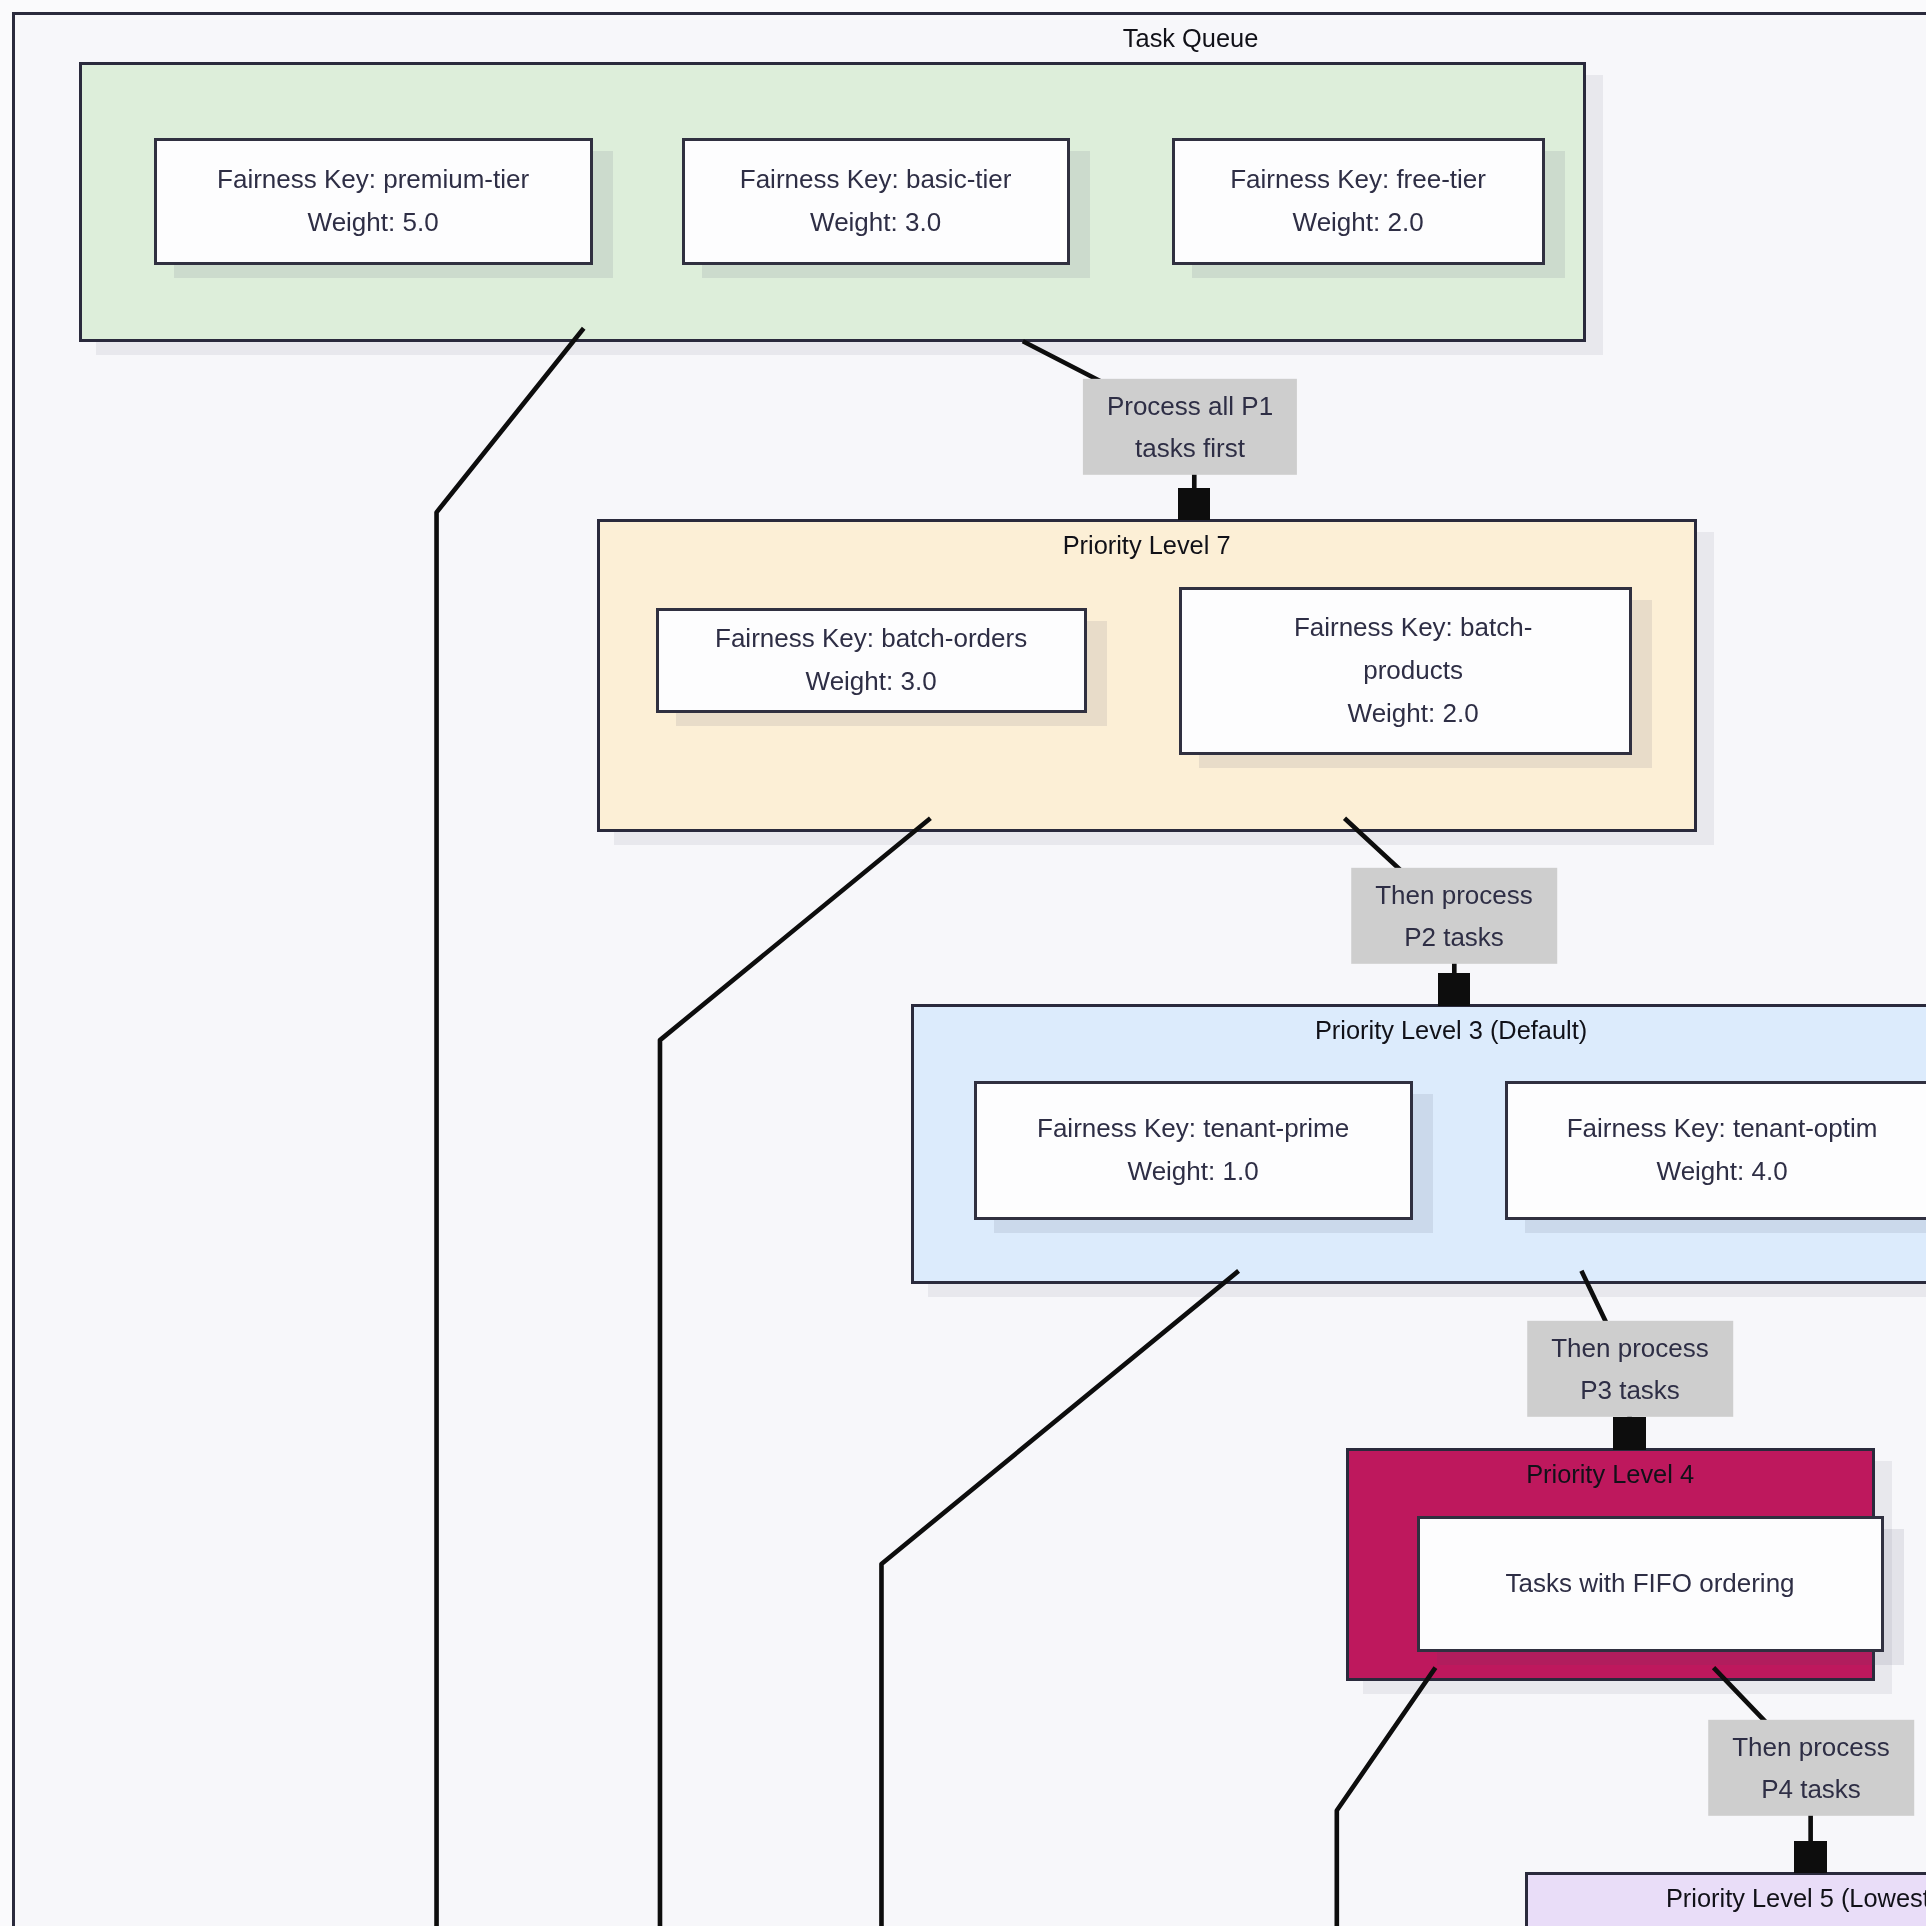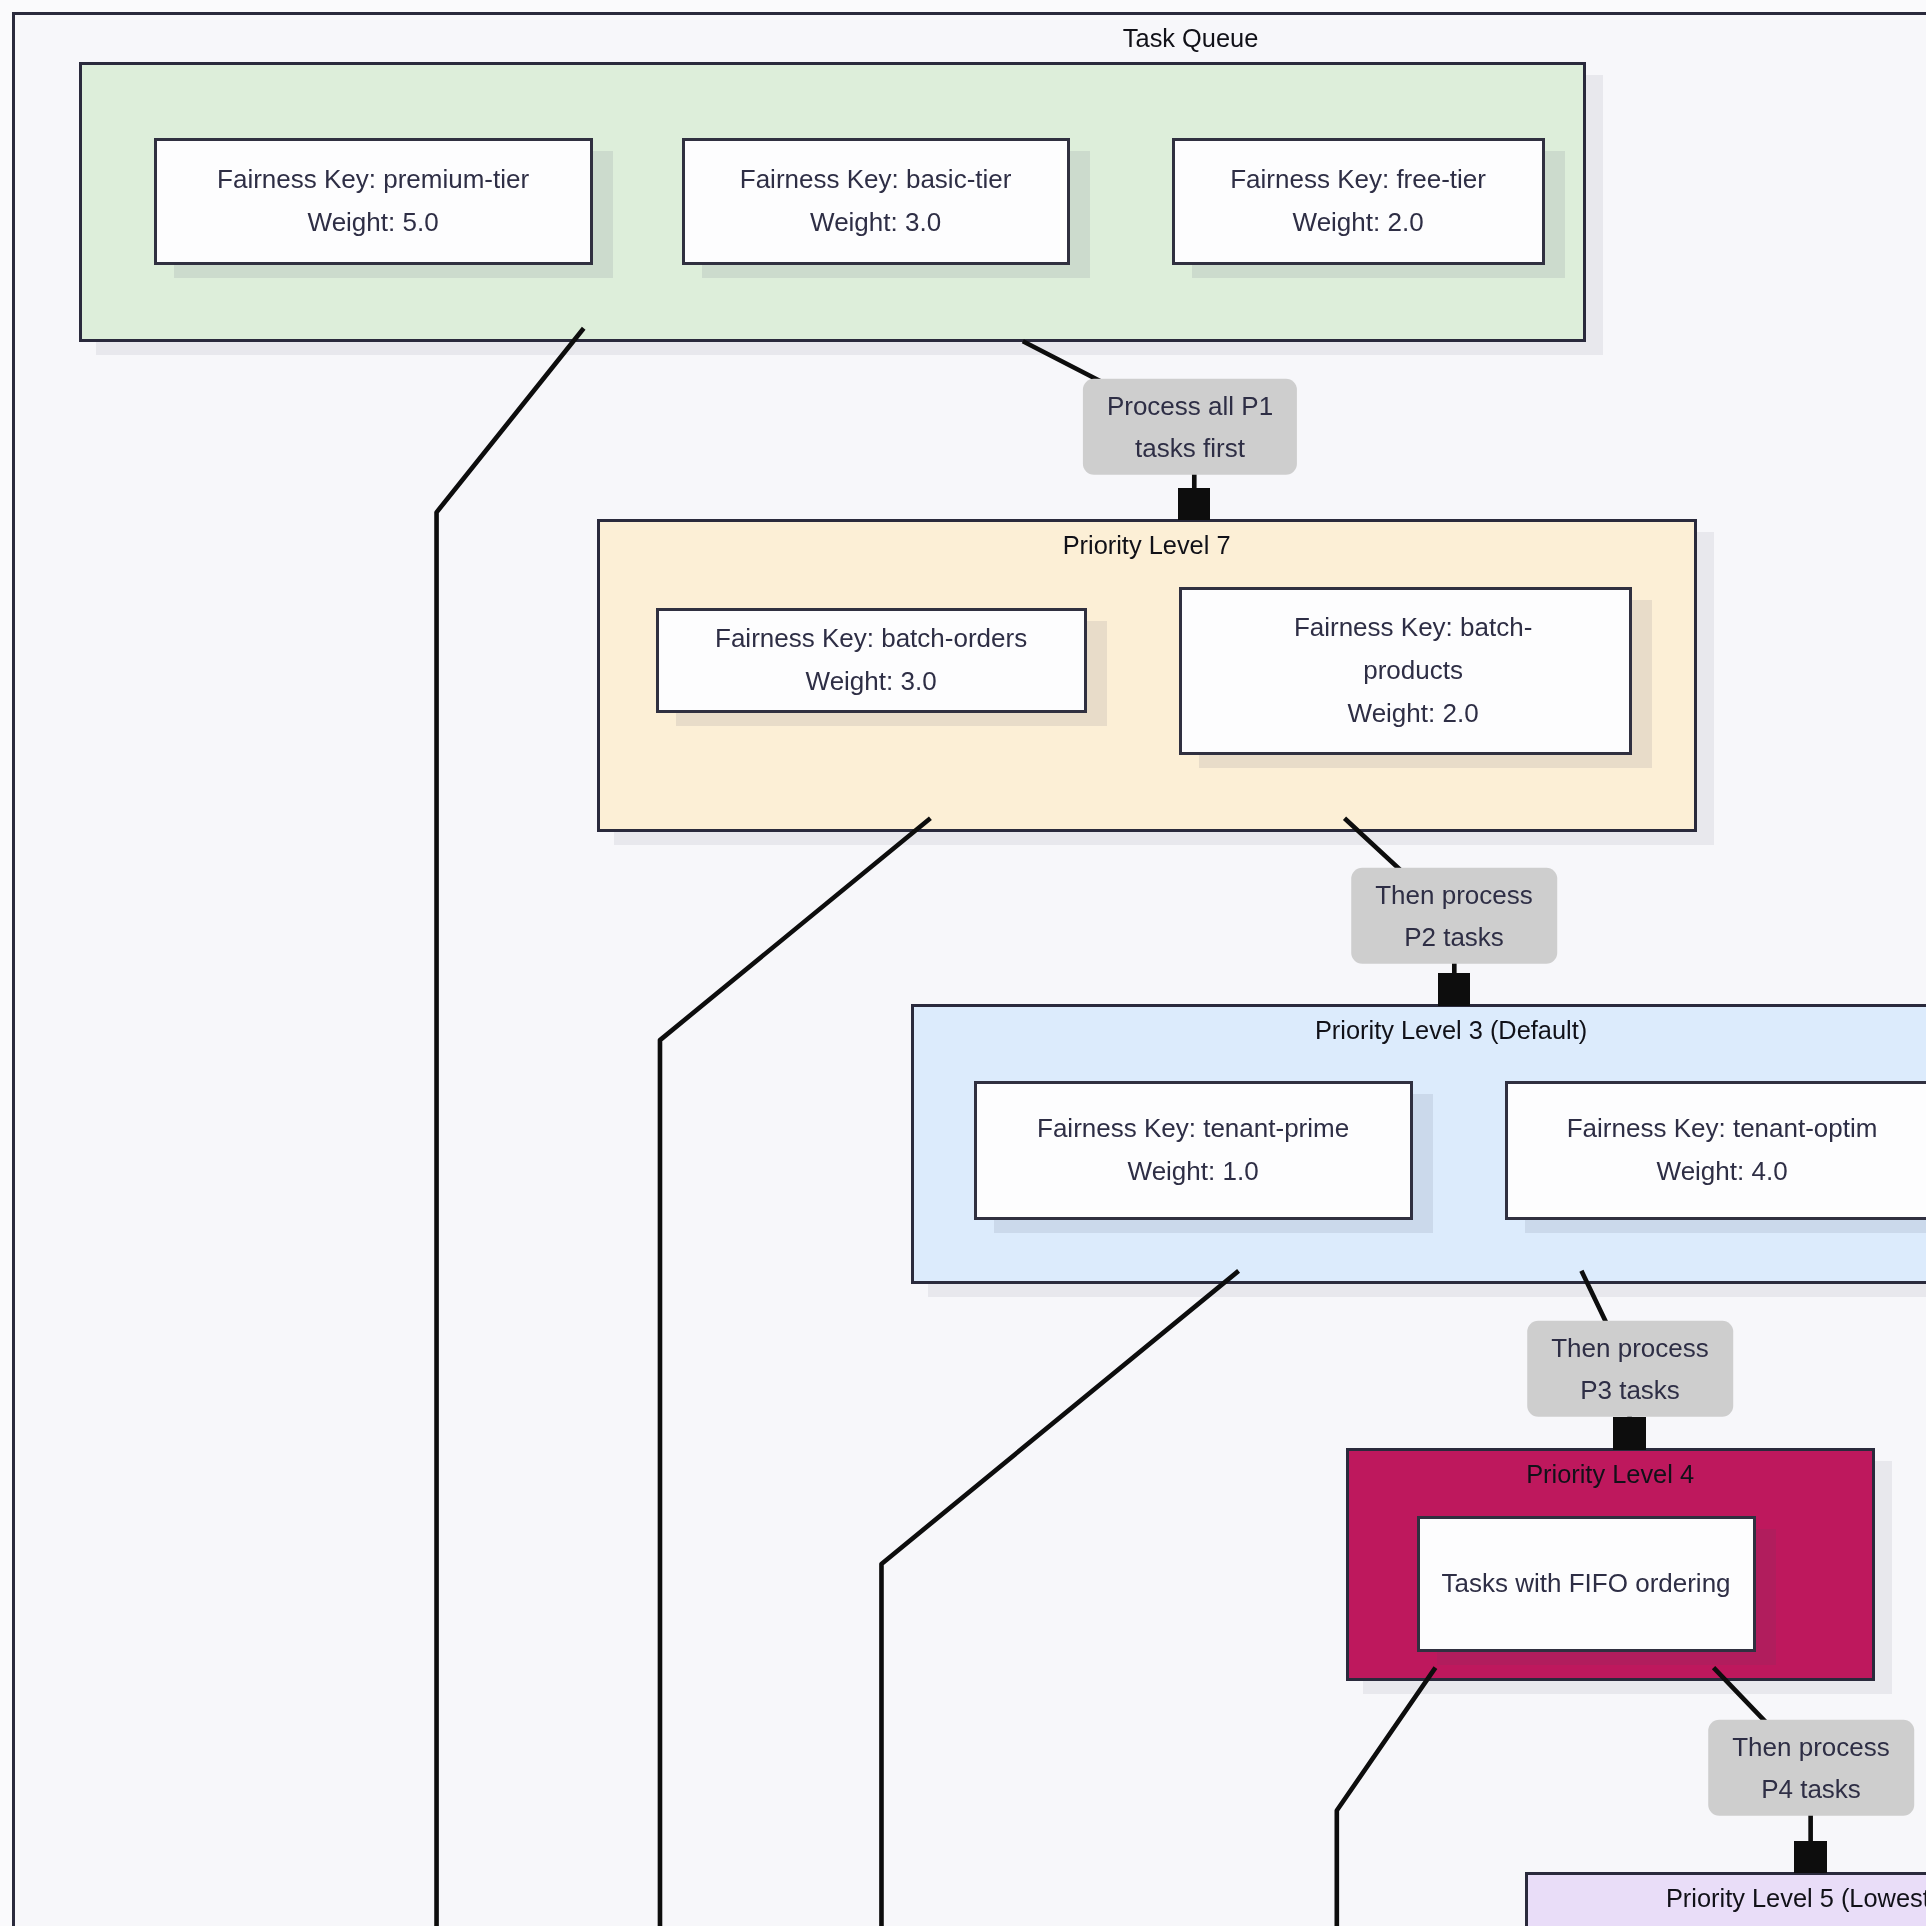--- a/index.html
+++ b/index.html
@@ -71,21 +71,20 @@
     color: #2e2e45;
     white-space: nowrap;
   }
   .edge-label {
     position: absolute;
     transform: translate(-50%, -50%);
     background: #cecece;
     padding: 6.2px 24px;
     text-align: center;
     z-index: 6;
-    border-radius: 11px;
   }
   .edge-label .nl { line-height: 42px; }
   #edges-layer {
     position: absolute;
     left: 0;
     top: 0;
     z-index: 5;
     pointer-events: none;
   }
   #edges-layer path {
@@ -139,21 +138,21 @@
         <div class="nl">Weight: 1.0</div>
       </div>
       <div class="node" style="left:591px; top:74px; width:435px; height:139px;">
         <div class="nl">Fairness Key: tenant-optim</div>
         <div class="nl">Weight: 4.0</div>
       </div>
     </div>
 
     <div class="subgraph sg-p4" style="left:1331px; top:1433px; width:529px; height:233px;">
       <div class="sg-title">Priority Level 4</div>
-      <div class="node" style="left:68px; top:65px; width:339px; height:136px;">
+      <div class="node" style="left:68px; top:65px; width:467px; height:136px;">
         <div class="nl">Tasks with FIFO ordering</div>
       </div>
     </div>
 
     <div class="subgraph sg-p5" style="left:1510px; top:1857px; width:555px; height:211px;">
       <div class="sg-title">Priority Level 5 (Lowest)</div>
 
     </div>
   </div>
 

